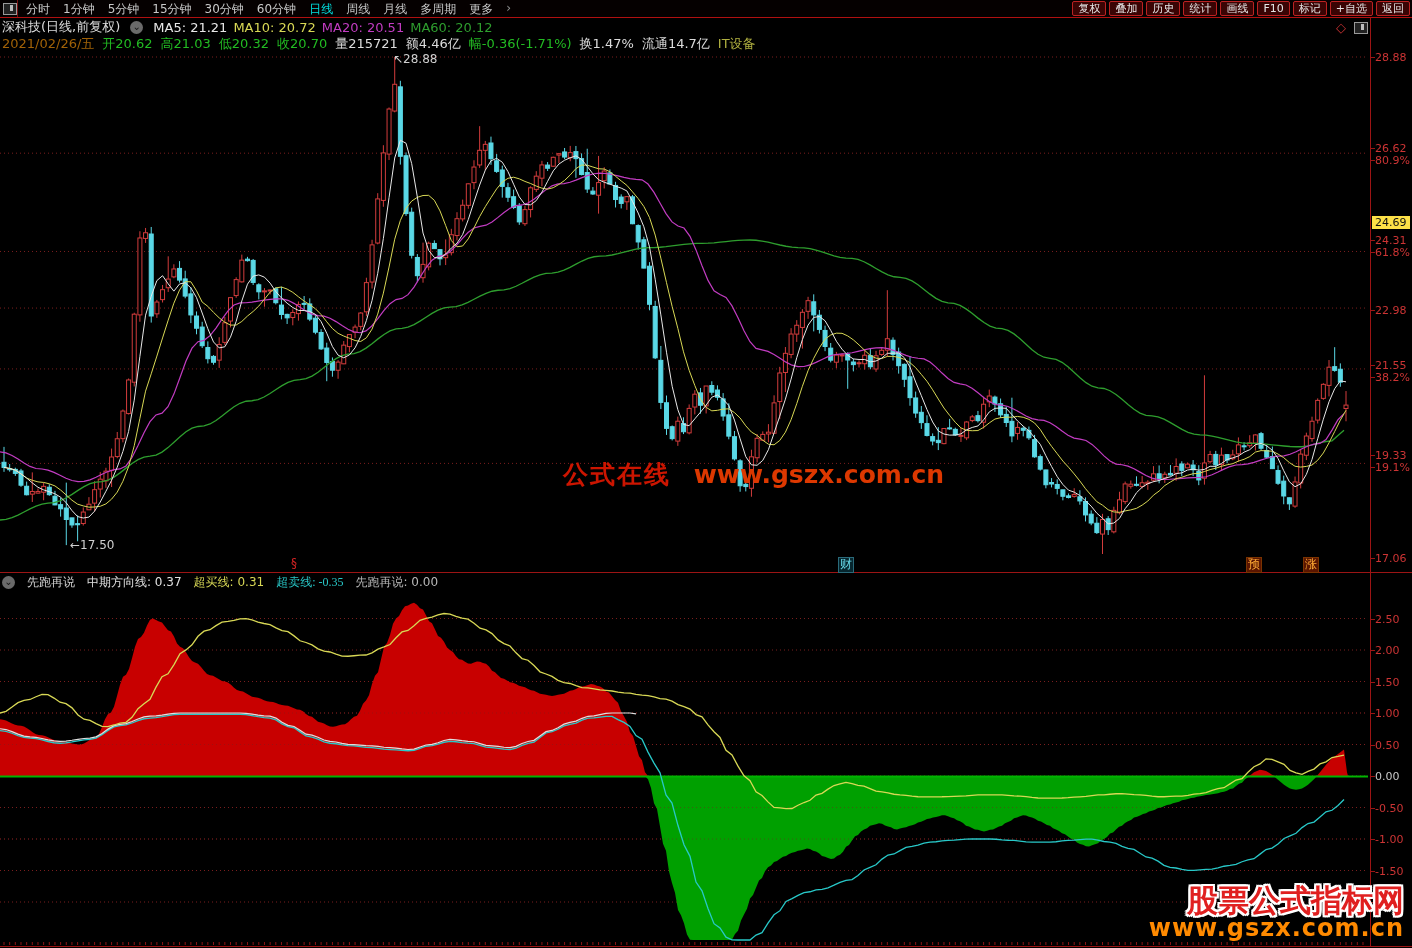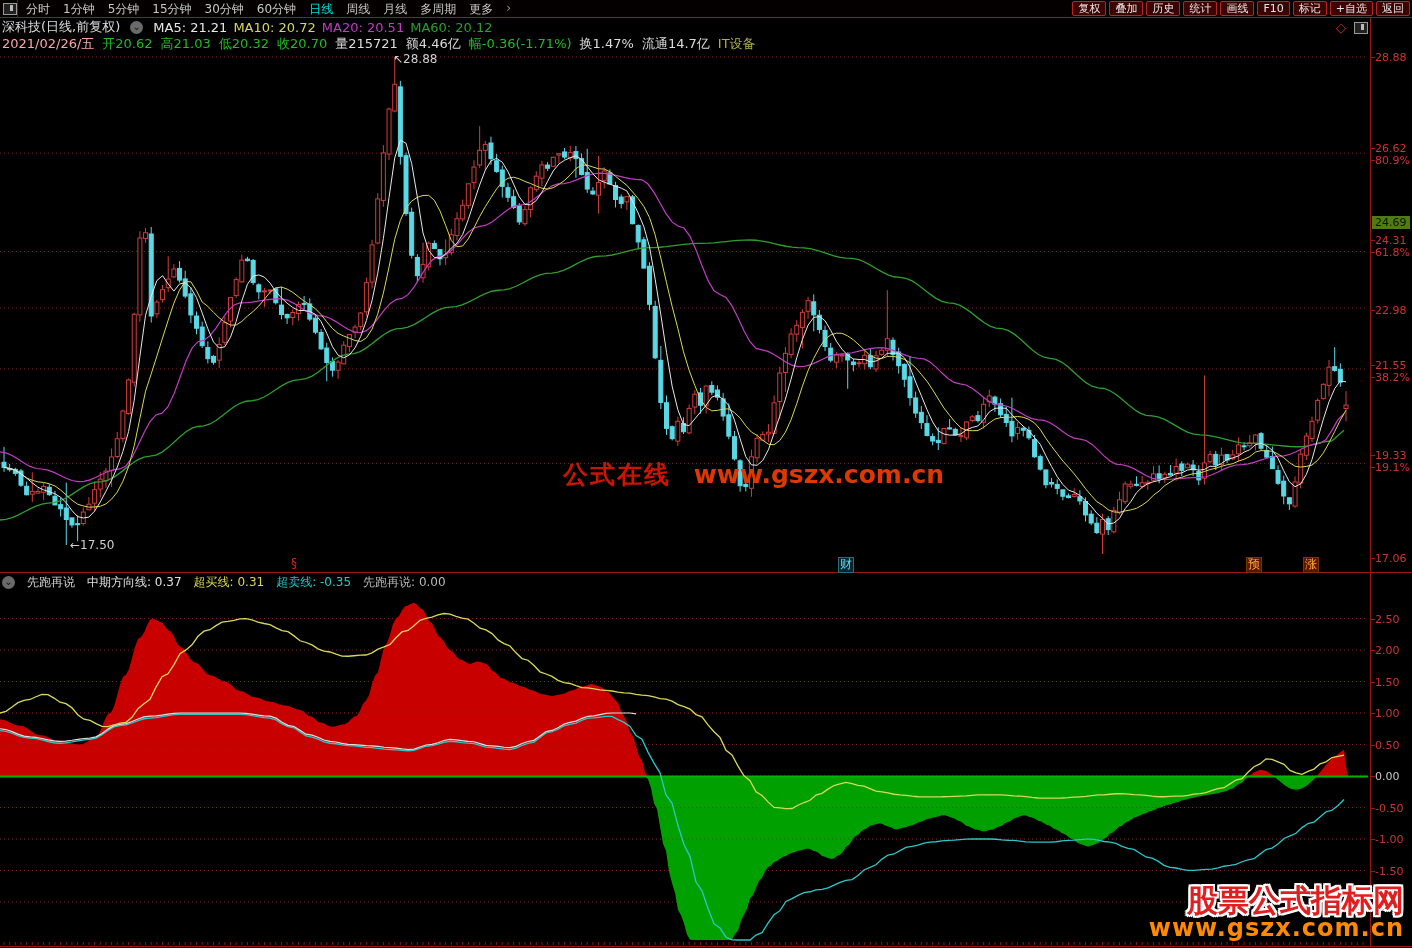--- a/index.html
+++ b/index.html
@@ -25,21 +25,21 @@
             line-height:11px;text-align:center;display:inline-block;}
   #ma-values{display:flex;gap:6px;}
   #title-icons{right:44px;top:20px;display:flex;gap:8px;align-items:center;}
   .diamond{color:#c33;font-size:13px;}
   #inforow{left:2px;top:35px;height:16px;display:flex;gap:8px;font-size:13px;white-space:nowrap;}
   
   .vline{border-left:1px solid #9c1414;width:0;}
   .hline{border-top:1px solid #9c1414;height:0;}
   
   .axlab{position:absolute;left:1375px;font-size:11px;color:#cc3434;white-space:nowrap;}
-  .axlab.box{left:1372px;background:#4d7c0f;color:#111;padding:0 3px;}
+  .axlab.box{left:1372px;background:#fde047;color:#111;padding:0 3px;}
   .axlab.zero{color:#c8c8c8;}
   .tick{position:absolute;left:1370px;width:5px;height:1px;background:#9c1414;}
   
   .ann{position:absolute;color:#cfcfcf;font-size:12px;white-space:nowrap;}
   .evmark{position:absolute;font-size:12px;line-height:13px;width:14px;height:14px;text-align:center;}
   #wm-center{left:563px;top:458px;font-size:25px;font-weight:bold;white-space:nowrap;z-index:30;}
   #wm-center .c1{color:#cc1500;letter-spacing:2px;}
   #wm-center .c2{color:#dd3800;margin-left:14px;}
   #wm-br{right:8px;bottom:8px;text-align:right;z-index:60;line-height:1.0;margin-top:17px;}
   #wm-br .l1{font-size:31px;font-weight:bold;color:#e02020;
@@ -92,21 +92,21 @@
         <span style="color: rgb(216, 216, 85);">MA10: 20.72</span>
         <span style="color: rgb(194, 60, 194);">MA20: 20.51</span>
         <span style="color: rgb(46, 158, 46);">MA60: 20.12</span>
       </div>
   </div>
   <div id="title-icons" class="abs">
     <span class="diamond">◇</span>
     <span class="winicon" style="position:relative;left:0;top:0;display:inline-block;"></span>
   </div>
   <div id="inforow" class="abs">
-      <span style="color: #fca5a5;">2021/02/26/五</span>
+      <span style="color: #a16207;">2021/02/26/五</span>
       <span style="color: rgb(34, 187, 34); text-align: right;">开20.62</span>
       <span style="color: rgb(34, 187, 34);">高21.03</span>
       <span style="color: rgb(34, 187, 34);">低20.32</span>
       <span style="color: rgb(34, 187, 34);">收20.70</span>
       <span style="color: rgb(220, 220, 220);">量215721</span>
       <span style="color: rgb(220, 220, 220);">额4.46亿</span>
       <span style="color: rgb(34, 187, 34);">幅-0.36(-1.71%)</span>
       <span style="color: rgb(220, 220, 220);">换1.47%</span>
       <span style="color: rgb(220, 220, 220);">流通14.7亿</span>
       <span style="color: rgb(176, 176, 64);">IT设备</span>
@@ -607,21 +607,21 @@
   <div id="wm-center" class="abs">
     <span class="c1">公式在线</span>
     <span class="c2">www.gszx.com.cn</span>
   </div>
 
   <div id="ind-header" class="abs">
     <span class="collapse">⌄</span>
   <span style="color: rgb(208, 208, 208);">先跑再说</span>
       <span style="color: rgb(224, 224, 224);">中期方向线: 0.37</span>
       <span style="color: rgb(216, 216, 85); text-align: center;">超买线: 0.31</span>
-      <span style="color: rgb(40, 200, 200);">超卖线: -0.35</span>
+      <span style="color: rgb(40, 200, 200); font-family: Liberation Serif, serif;">超卖线: -0.35</span>
       <span style="color: rgb(184, 184, 184);">先跑再说: 0.00</span>
     </div>
 
   <svg id="ind-chart" width="1412" height="356" viewBox="0 592 1412 356" style="top:592px">
       <line x1="0" y1="618.5" x2="1368" y2="618.5" stroke="#7a1e1e" stroke-width="1" stroke-dasharray="1 3"></line>
       <line x1="0" y1="650" x2="1368" y2="650" stroke="#7a1e1e" stroke-width="1" stroke-dasharray="1 3"></line>
       <line x1="0" y1="681.5" x2="1368" y2="681.5" stroke="#7a1e1e" stroke-width="1" stroke-dasharray="1 3"></line>
       <line x1="0" y1="713" x2="1368" y2="713" stroke="#7a1e1e" stroke-width="1" stroke-dasharray="1 3"></line>
       <line x1="0" y1="744.5" x2="1368" y2="744.5" stroke="#7a1e1e" stroke-width="1" stroke-dasharray="1 3"></line>
       <line x1="0" y1="776" x2="1368" y2="776" stroke="#7a1e1e" stroke-width="1" stroke-dasharray="1 3"></line>

